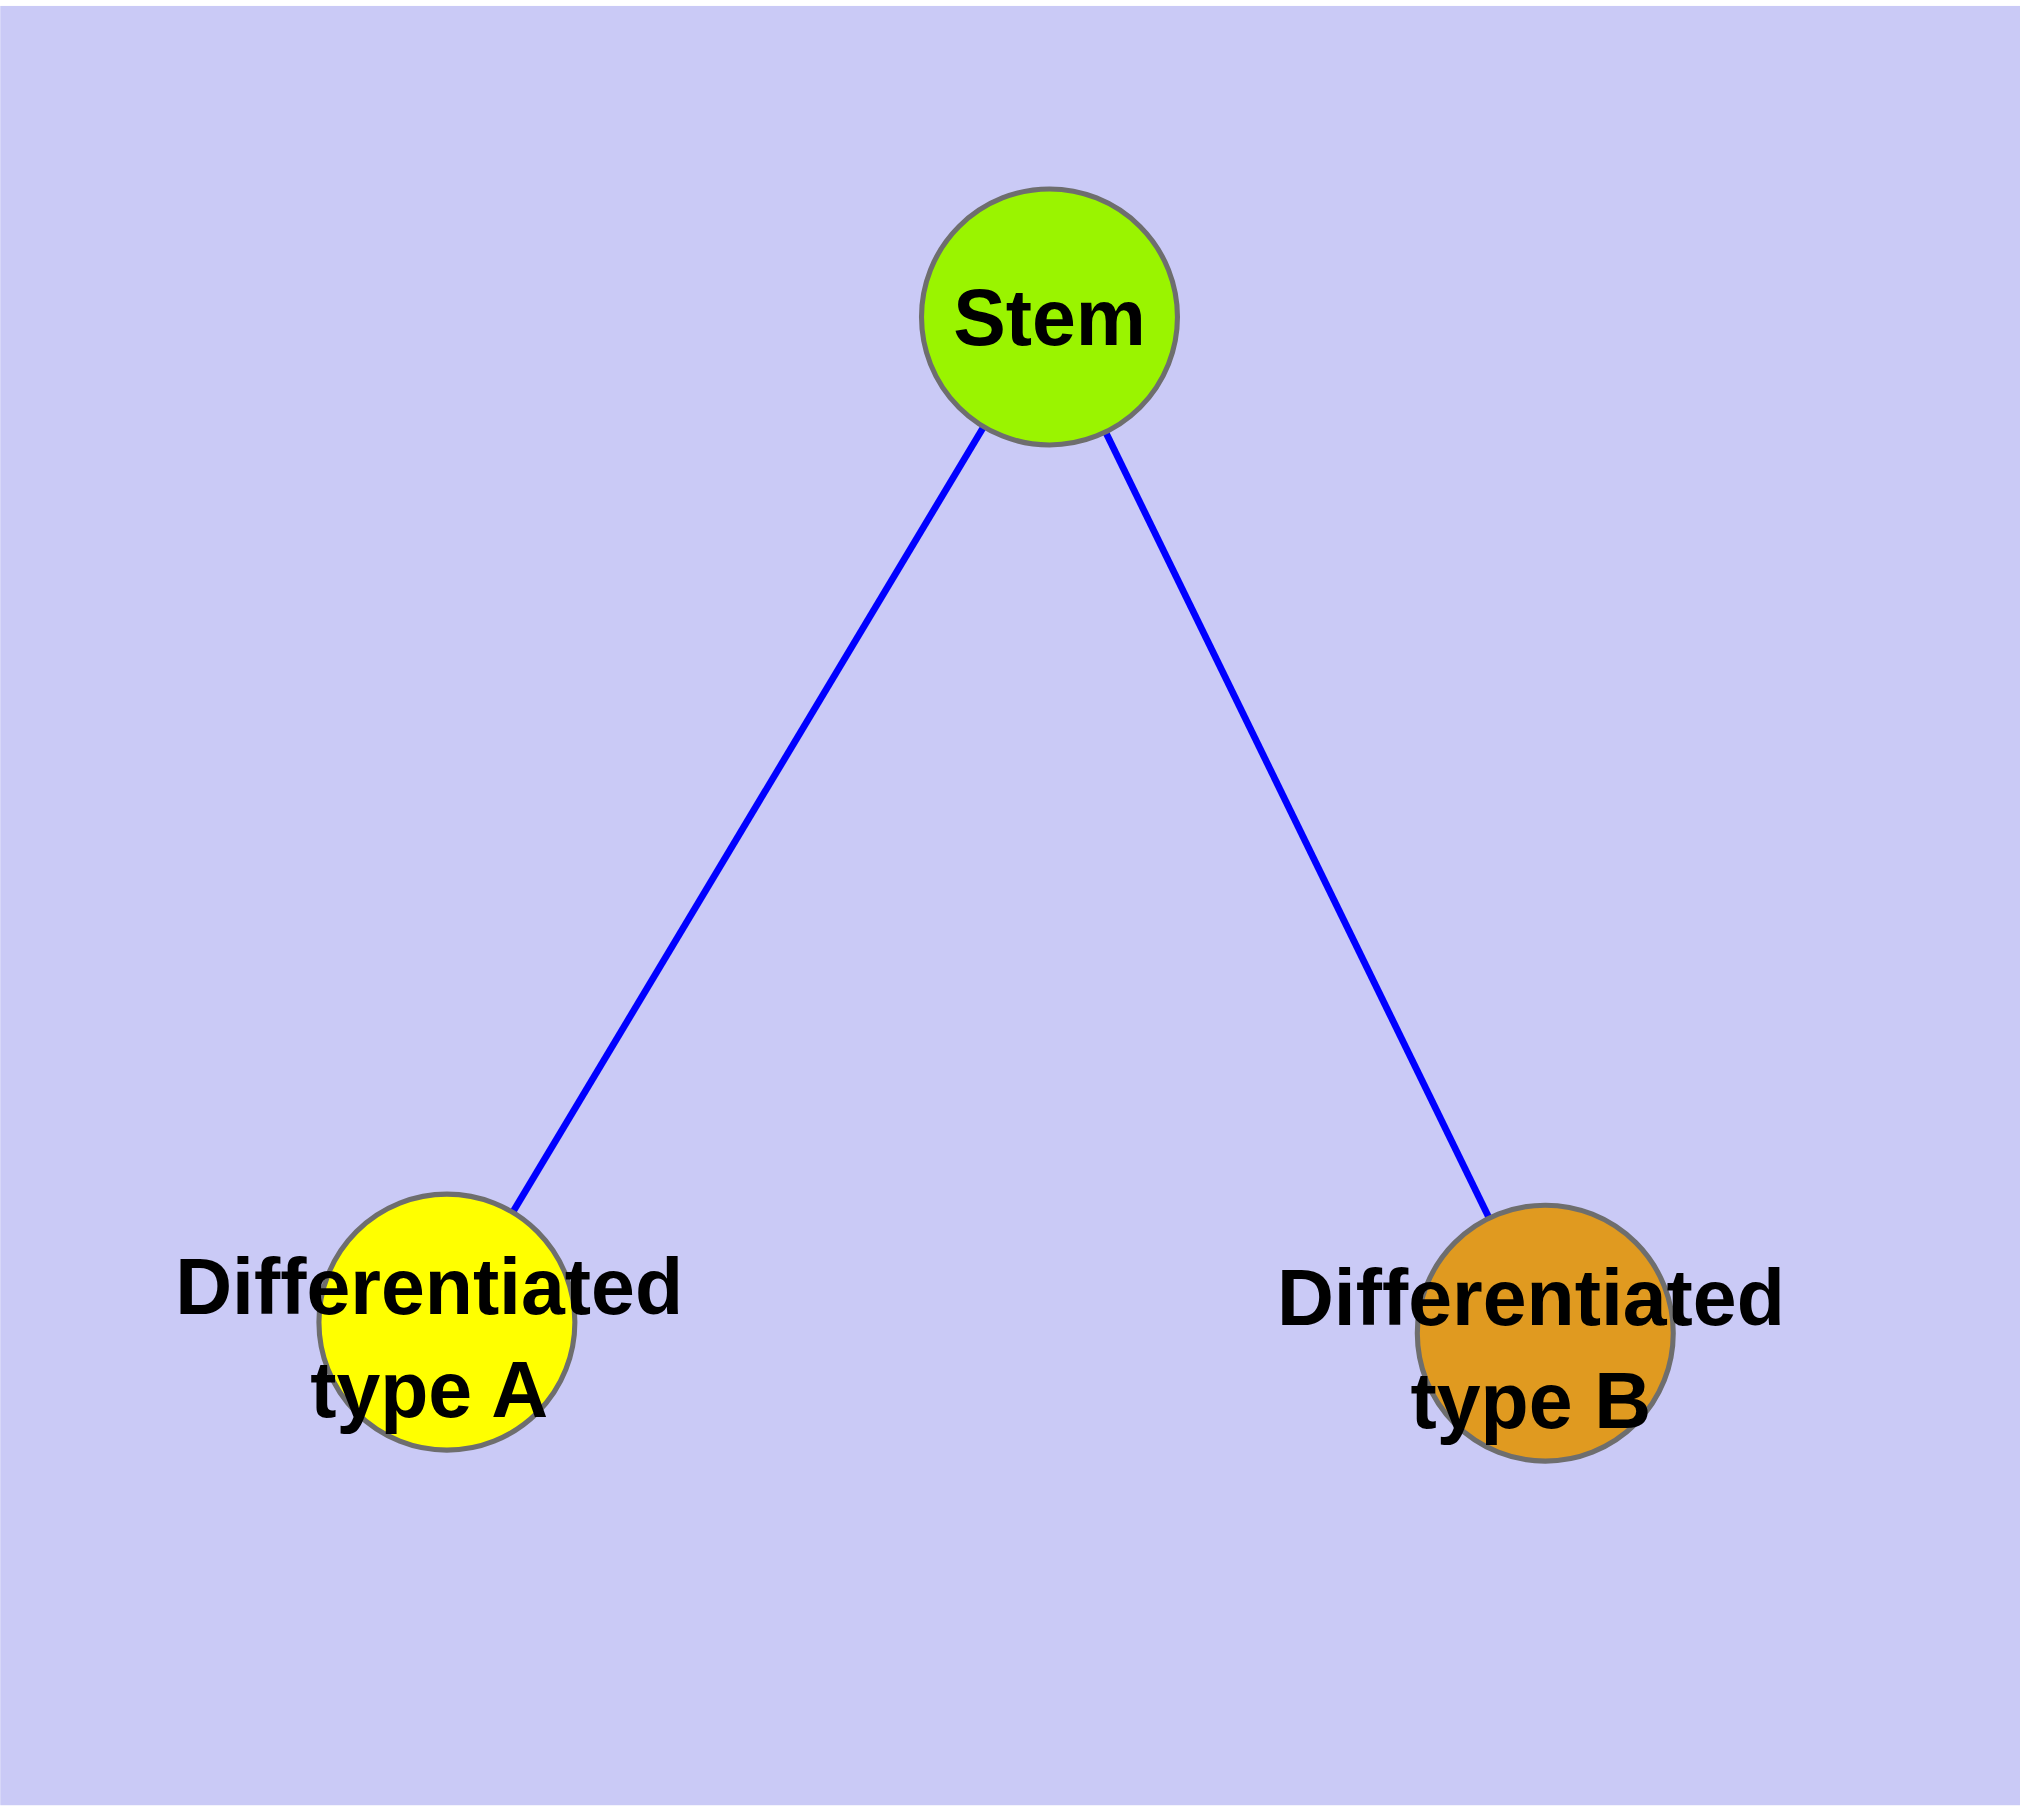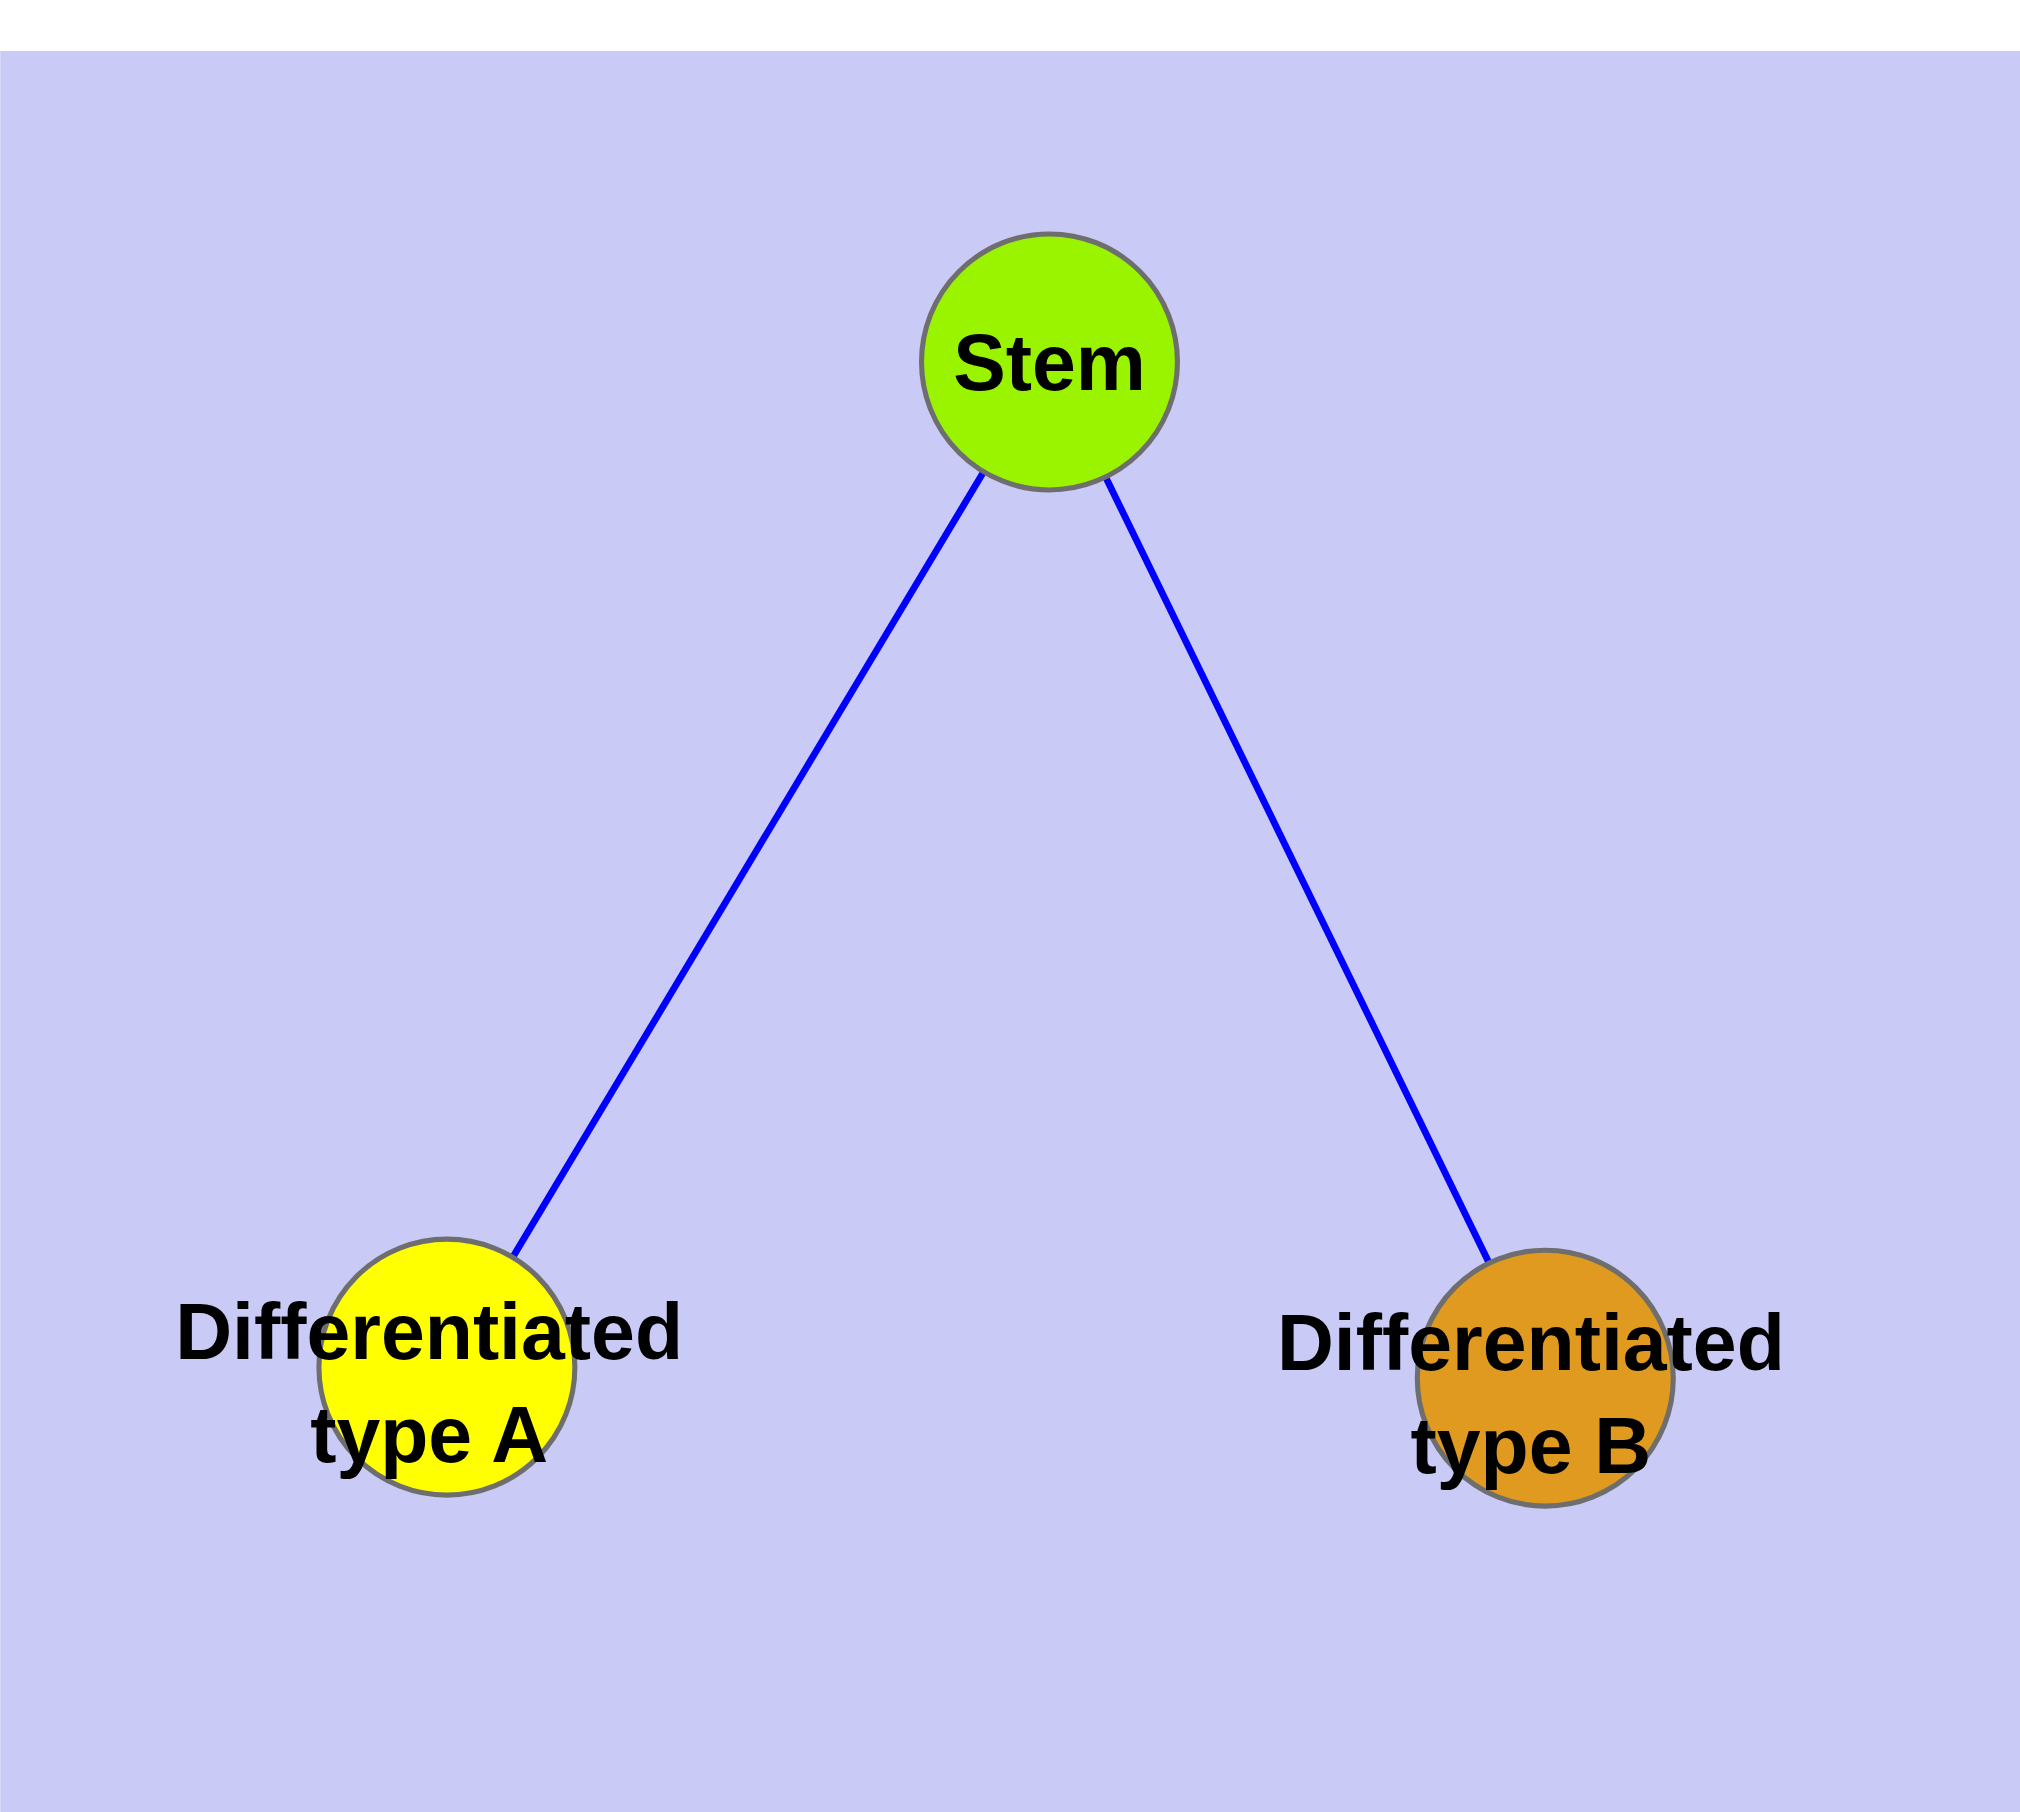--- a/index.html
+++ b/index.html
@@ -8,21 +8,20 @@
     width: 2021px;
     height: 1812px;
     background: #ffffff;
     overflow: hidden;
     font-family: "Liberation Sans", sans-serif;
   }
   .stage {
     position: relative;
     width: 2021px;
     height: 1270px;
-    margin-top: 45px;
   }
   svg.diagram {
     position: absolute;
     inset: 0;
     display: block;
   }
   .edge {
     fill: none;
     stroke-width: 8px;
     stroke-linecap: butt;

